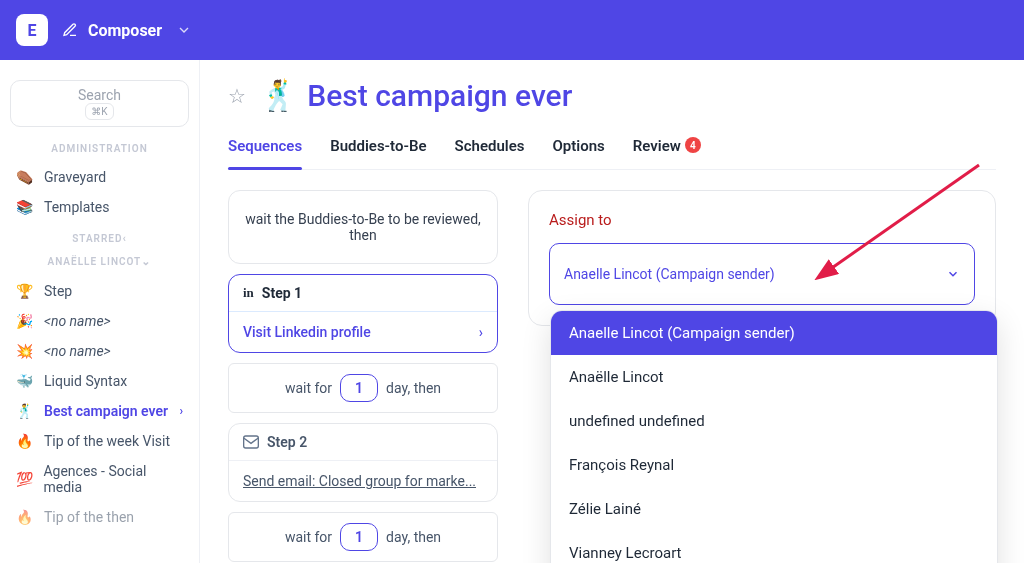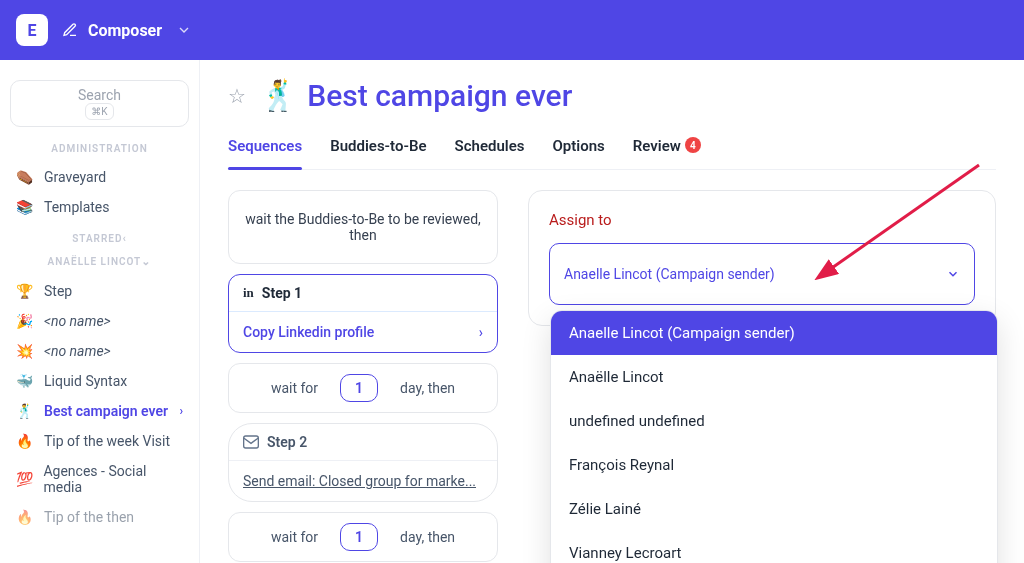--- a/index.html
+++ b/index.html
@@ -33,24 +33,24 @@
 .tab.active::after { content:""; position:absolute; bottom:-1px; left:0; right:0; height:3px; background:#4f46e5; border-radius:2px; }
 .badge { background:#ef4444; color:#fff; border-radius:50%; width:16px; height:16px; display:inline-flex; align-items:center; justify-content:center; font-size:10px; margin-left:4px; vertical-align: top; }
 
 .content { display:flex; gap: 30px; margin-top: 20px; }
 .col-left { width: 270px; display:flex; flex-direction:column; gap: 10px; }
 .card { border:1px solid #e5e7eb; border-radius: 12px; background:#fff; font-size: 14px; color:#374151; }
 .card.padded { padding: 20px 16px; text-align:center; }
 .step-card { border:1.5px solid #4f46e5; border-radius: 12px; overflow:hidden; }
 .step-head { display:flex; align-items:center; gap:8px; padding: 10px 14px; font-weight:700; color:#1f2937; font-size:14px; border-bottom:1px solid #dbeafe; }
 .step-link { display:flex; align-items:center; justify-content:space-between; padding: 12px 14px; color:#4f46e5; font-size:14px; font-weight:500; }
-.step-plain { border:1px solid #e5e7eb; border-radius:24px; }
+.step-plain { border:1px solid #e5e7eb; border-radius:12px; }
 .step-plain .step-head { border-bottom: 1px solid #eef0f5; color:#475569; font-weight:600; }
 .step-body { padding: 12px 14px; color:#475569; font-size:14px; white-space:nowrap; overflow:hidden; text-overflow:ellipsis;text-decoration:underline; }
-.wait-row { display:flex; align-items:center; justify-content:center; gap:22px; padding: 10px 14px; border:1px solid #e5e7eb; border-radius:12px; color:#475569; font-size:14px; }
+.wait-row { display:flex; align-items:center; justify-content:center; gap:8px; padding: 10px 14px; border:1px solid #e5e7eb; border-radius:6px; color:#475569; font-size:14px; }
 .wait-row .num { border:1.5px solid #4f46e5; border-radius:10px; padding: 5px 14px; color:#4f46e5; font-weight:600; }
 
 .col-right { flex:1; }
 .panel { border:1px solid #e5e7eb; border-radius: 14px; padding: 20px; }
 .panel-label { font-size: 15px; color:#b91c1c; margin-bottom: 14px; }
 .select { border:1.5px solid #4f46e5; border-radius:10px; padding: 22px 14px; color:#4f46e5; font-size:14px; display:flex; align-items:center; justify-content:space-between; cursor:pointer; position:relative; }
 .dropdown { position:absolute; top: calc(100% + 6px); left:0; right:-24px; background:#fff; border:1px solid #e5e7eb; border-radius:12px; box-shadow: 0 10px 30px rgba(0,0,0,0.12); overflow:hidden; z-index:10; }
 .dd-item { padding: 13px 18px; font-size:15px; color:#1f2937; cursor:pointer; }
 .dd-item.selected { background:#4f46e5; color:#fff; }
 
@@ -162,21 +162,21 @@
     <div class="content">
       <div class="col-left">
         <div class="card padded">wait the Buddies-to-Be to be reviewed, then</div>
 
         <div class="step-card">
           <div class="step-head">
               <span class="in-icon">in</span>
               <span>Step 1</span>
             </div>
           <div class="step-link">
-              <span>Copy Linkedin profile</span>
+              <span>Visit Linkedin profile</span>
               <span>›</span>
             </div>
         </div>
 
         <div class="wait-row">
           <span>wait for</span>
           <span class="num">1</span>
           <span>day, then</span>
         </div>
 

